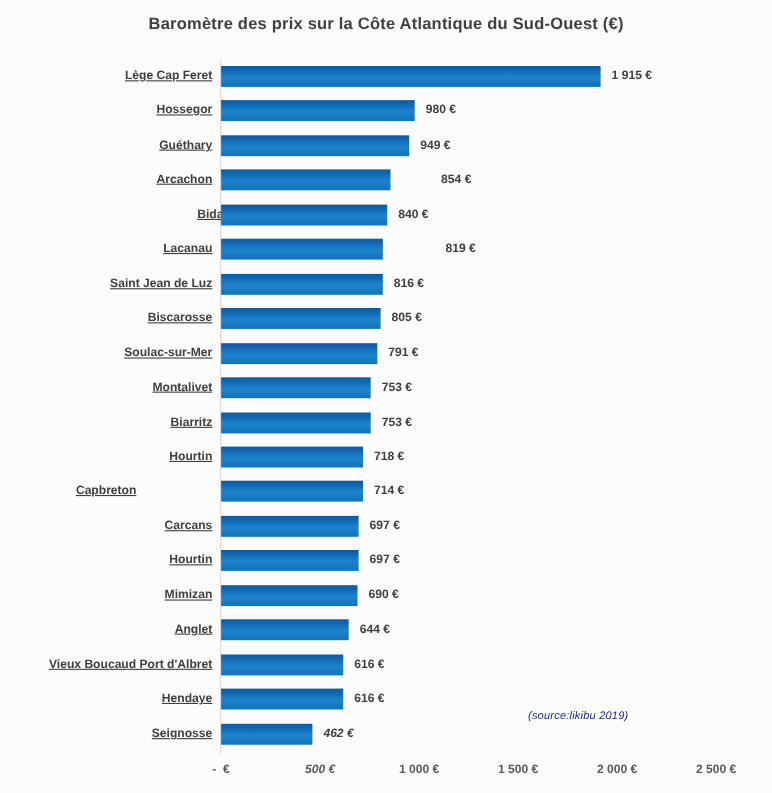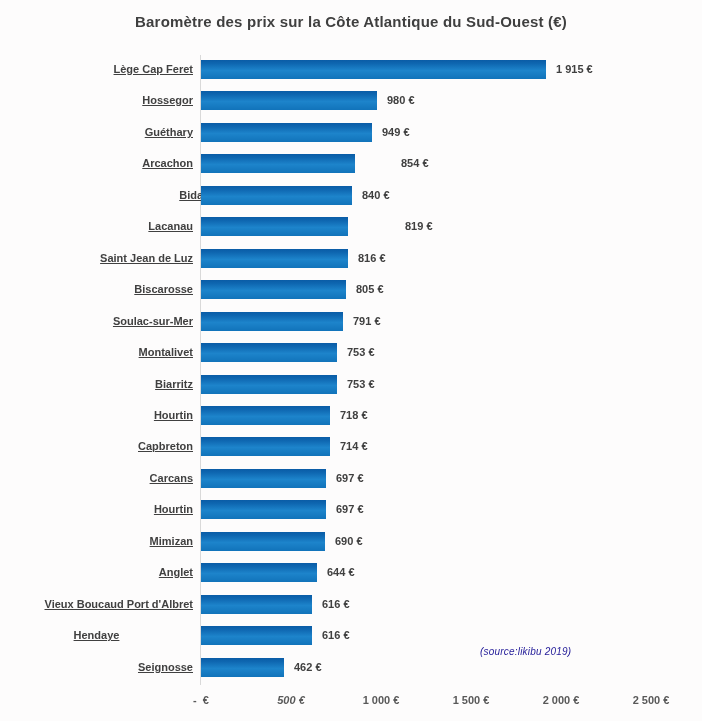--- a/index.html
+++ b/index.html
@@ -92,44 +92,44 @@
       <div class="val-label" style="top: 312px; left: 353px; line-height: 19px;">791 €</div>
       <div class="cat-label" style="top: 343px; line-height: 19px;">Montalivet</div>
       <div class="bar" style="top: 343px; width: 136px; height: 19px;"></div>
       <div class="val-label" style="top: 343px; left: 347px; line-height: 19px;">753 €</div>
       <div class="cat-label" style="top: 375px; line-height: 19px;">Biarritz</div>
       <div class="bar" style="top: 375px; width: 136px; height: 19px;"></div>
       <div class="val-label" style="top: 375px; left: 347px; line-height: 19px;">753 €</div>
       <div class="cat-label" style="top: 406px; line-height: 19px;">Hourtin</div>
       <div class="bar" style="top: 406px; width: 129px; height: 19px;"></div>
       <div class="val-label" style="top: 406px; left: 340px; line-height: 19px;">718 €</div>
-      <div class="cat-label" style="top: 437px; line-height: 19px;">Capbreton</div>
+      <div class="cat-label" style="top: 437px; line-height: 19px; text-align: center;">Capbreton</div>
       <div class="bar" style="top: 437px; width: 129px; height: 19px;"></div>
       <div class="val-label" style="top: 437px; left: 340px; line-height: 19px;">714 €</div>
       <div class="cat-label" style="top: 469px; line-height: 19px;">Carcans</div>
       <div class="bar" style="top: 469px; width: 125px; height: 19px;"></div>
       <div class="val-label" style="top: 469px; left: 336px; line-height: 19px;">697 €</div>
       <div class="cat-label" style="top: 500px; line-height: 19px;">Hourtin</div>
       <div class="bar" style="top: 500px; width: 125px; height: 19px;"></div>
       <div class="val-label" style="top: 500px; left: 336px; line-height: 19px;">697 €</div>
       <div class="cat-label" style="top: 532px; line-height: 19px;">Mimizan</div>
       <div class="bar" style="top: 532px; width: 124px; height: 19px;"></div>
       <div class="val-label" style="top: 532px; left: 335px; line-height: 19px;">690 €</div>
       <div class="cat-label" style="top: 563px; line-height: 19px;">Anglet</div>
       <div class="bar" style="top: 563px; width: 116px; height: 19px;"></div>
       <div class="val-label" style="top: 563px; left: 327px; line-height: 19px;">644 €</div>
       <div class="cat-label" style="top: 595px; line-height: 19px;">Vieux Boucaud Port d'Albret</div>
       <div class="bar" style="top: 595px; width: 111px; height: 19px;"></div>
       <div class="val-label" style="top: 595px; left: 322px; line-height: 19px;">616 €</div>
-      <div class="cat-label" style="top: 626px; line-height: 19px; text-align: center;">Hendaye</div>
+      <div class="cat-label" style="top: 626px; line-height: 19px;">Hendaye</div>
       <div class="bar" style="top: 626px; width: 111px; height: 19px;"></div>
       <div class="val-label" style="top: 626px; left: 322px; line-height: 19px;">616 €</div>
       <div class="cat-label" style="top: 658px; line-height: 19px;">Seignosse</div>
       <div class="bar" style="top: 658px; width: 83px; height: 19px;"></div>
-      <div class="val-label" style="top: 658px; left: 294px; line-height: 19px;">462 €</div>
+      <div class="val-label" style="top: 658px; left: 294px; line-height: 19px; font-style: italic;">462 €</div>
     </div>
 
   <div id="ticks-layer">
       <span class="tick" style="left: 201px;">-  €</span>
       <span class="tick" style="left: 291px; font-style: italic;">500 €</span>
       <span class="tick" style="left: 381px;">1 000 €</span>
       <span class="tick" style="left: 471px;">1 500 €</span>
       <span class="tick" style="left: 561px;">2 000 €</span>
       <span class="tick" style="left: 651px;">2 500 €</span>
     </div>

